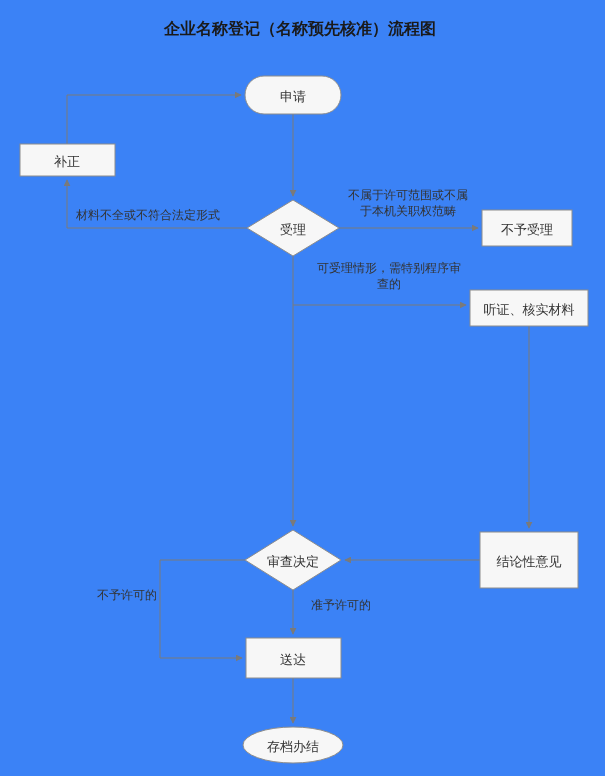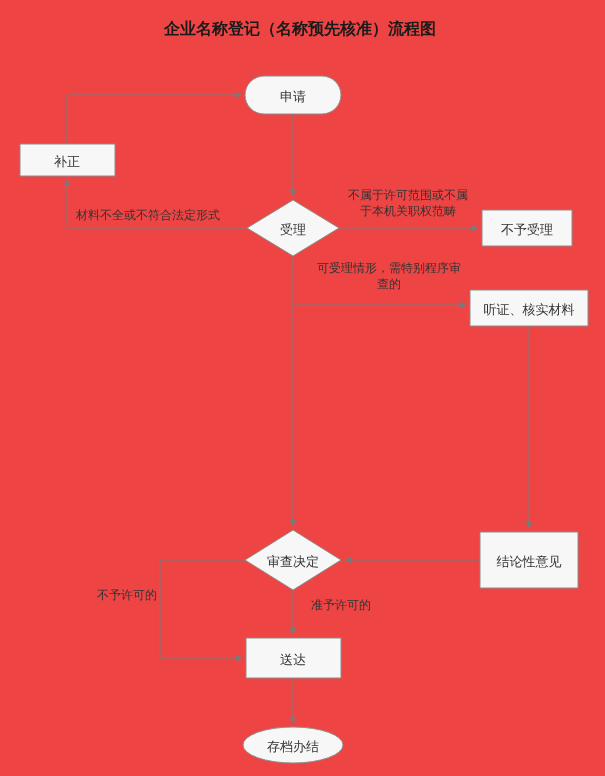--- a/index.html
+++ b/index.html
@@ -5,21 +5,21 @@
   html, body {
     margin: 0;
     padding: 0;
     background: #ffffff;
     font-family: "DejaVu Sans", "Liberation Sans", sans-serif;
   }
   .canvas {
     position: relative;
     width: 605px;
     height: 776px;
-    background: #ef4444;
+    background: #3b82f6;
     overflow: hidden;
   }
   svg { display: block; }
   .node {
     fill: #f7f7f7;
     stroke: #8c8c8c;
     stroke-width: 1;
   }
   .edge {
     fill: none;

